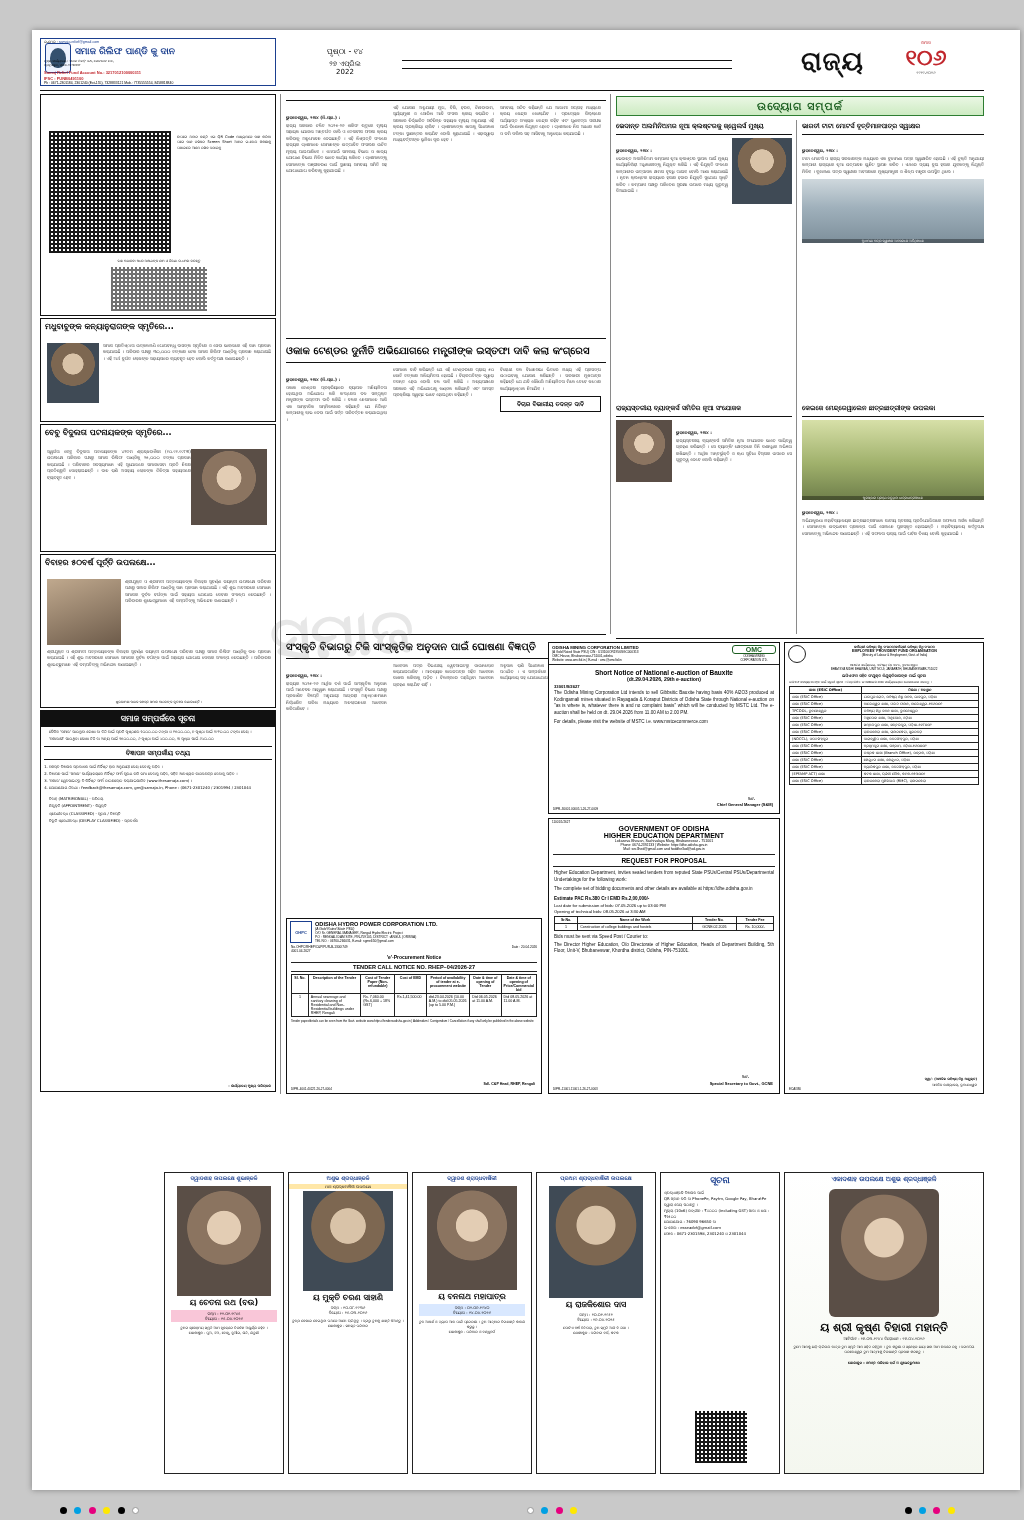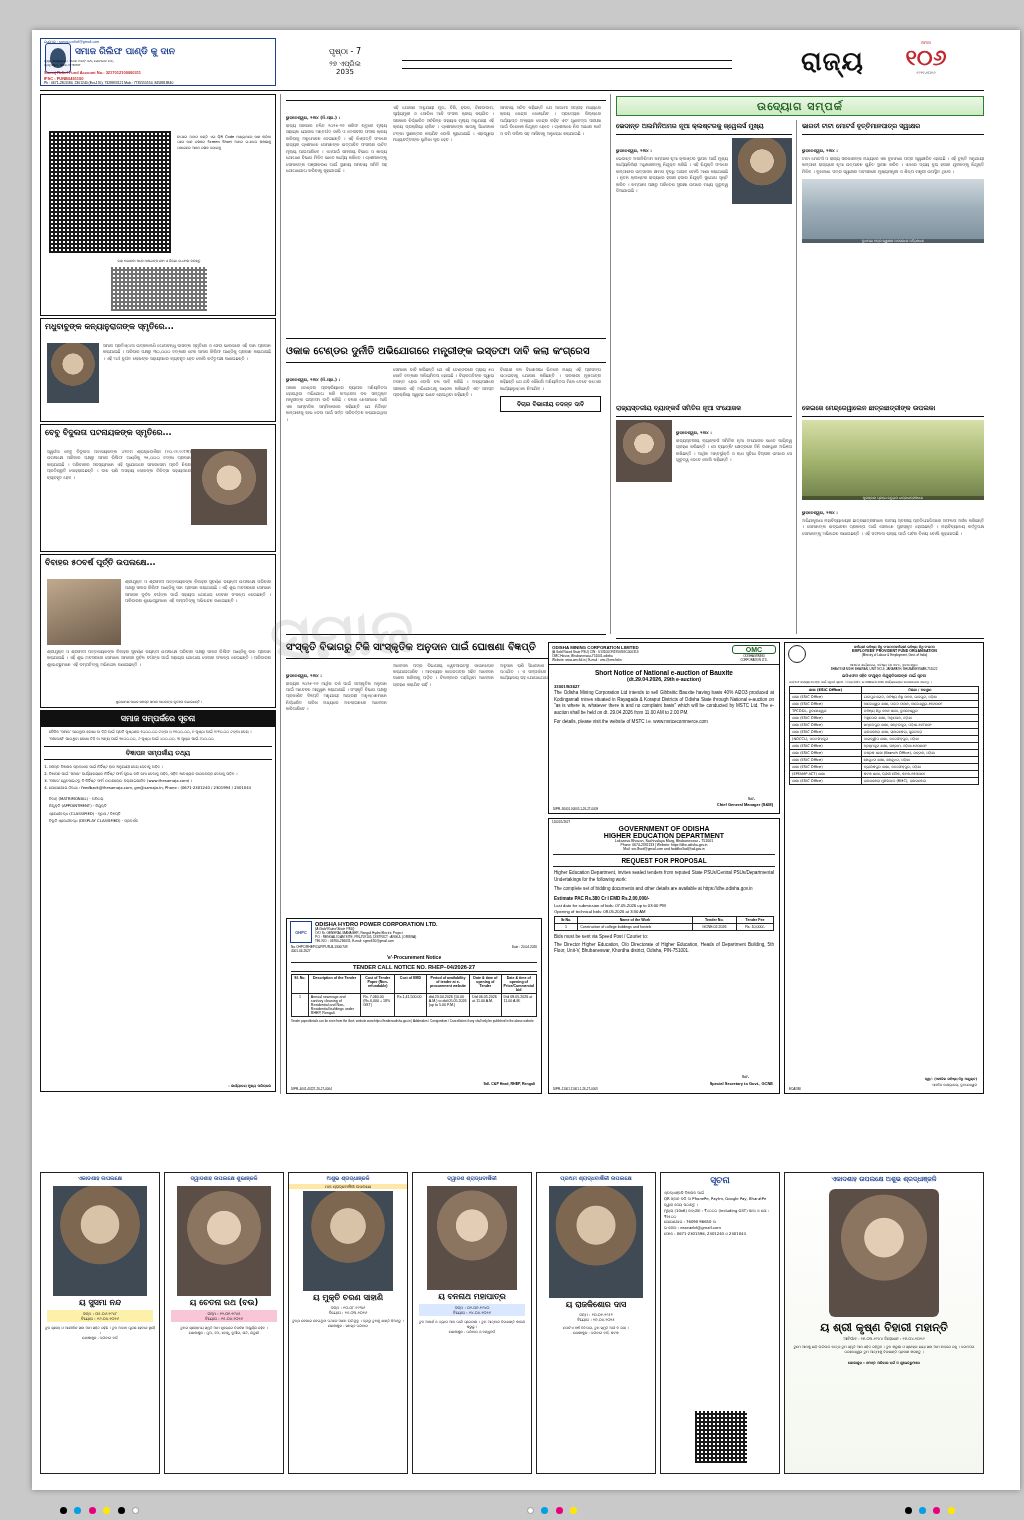--- a/index.html
+++ b/index.html
@@ -184,23 +184,23 @@
           </div>
       <div style="position:absolute; left:34px; top:7px; font-size:9px; font-weight:bold;" class="blue od">ସମାଜ ରିଲିଫ ପାଣ୍ଡି କୁ ଦାନ</div>
       <div style="position:absolute; left:3px; top:20px; width:228px; font-size:3.2px; line-height:1.35; white-space:pre-line;" class="od">ମୁଖ୍ୟ କାର୍ଯ୍ୟାଳୟ : ସମାଜ ବିଲଡ଼ିଂ ପଥ, ଗୋଟଗେଟ ଚକ,
 ବ୍ରହ୍ମପୁର, କଟକ-୭୫୩୦୦୧</div>
       <div style="position:absolute; left:3px; top:31px; font-size:4px; font-weight:bold;" class="red">Samaj Relief Fund Account No.: 3217012100000311</div>
       <div style="position:absolute; left:3px; top:37px; font-size:4px; font-weight:bold;" class="red">IFSC : PUNB0491100</div>
       <div style="position:absolute; left:3px; top:42px; font-size:3.4px;">Ph : 0671-2301184, 2301240 (Ext-155), 7328833121 Mob.: 7735555554, 8458818840</div>
     </div>
 
     <div class="page-label">
-      <div class="l1 od">ପୃଷ୍ଠା - 7</div>
+      <div class="l1 od">ପୃଷ୍ଠା - ୧୪</div>
       <div class="l2 od">୨୭ ଏପ୍ରିଲ</div>
-      <div class="l3 od">2035</div>
+      <div class="l3 od">2022</div>
     </div>
 
     <div class="mast-rule"></div>
     <div class="mast-rule2"></div>
     <div class="mast-section od">ରାଜ୍ୟ</div>
 
     <div class="mast-logo2">
       <div class="sm2 od">ସମାଜ</div>
       <div class="big od">୧୦୬</div>
       <div class="sm">୧୯୧୯-୨୦୨୬</div>
@@ -549,29 +549,20 @@
         </tr>
             </tbody>
       </table>
     </div>
     <div style="font-size:3px; padding:2px 4px 0; line-height:1.4;">Tender paper/details can be seen from the Govt. website www.https://tendersodisha.gov.in | Addendum / Corrigendum / Cancellation if any shall only be published in the above website</div>
     <div style="position:absolute; right:6px; bottom:7px; font-size:3.6px; font-weight:bold;">Sd/- C&amp;P Head, RHEP, Rengali</div>
     <div style="position:absolute; left:4px; bottom:2px; font-size:3px;">DIPR–4001.40221.26-27-0004</div>
   </div>
 
 
-  <div class="obit" style="position:absolute; left:0; top:1134px; width:120px; height:302px;">
-    <div class="ohead od">ଏକାଦଶାହ ଉପଲକ୍ଷେ</div>
-    <div class="photo portrait" style="margin:2px auto; width:94px; height:110px;"></div>
-    <div class="oname">ୟ ସୁସମା ନନ୍ଦ</div>
-    <div class="odates" style="white-space:pre-line; background:#fdf0a8; margin:2px 6px; padding:1px;">ଜନ୍ମ : ୦୫.୦୬.୧୯୪୮
-ବିୟୋଗ : ୧୬.୦୪.୨୦୨୬</div>
-    <div class="otext" style="white-space:pre-line;">ତୁମ ସ୍ନେହ ଓ ଆଶୀର୍ବାଦ ସଦା ଆମ ସହିତ ରହିଛି । ତୁମ ଅଭାବ ପୂରଣ ହେବାର ନୁହେଁ ।
-ଶୋକାକୁଳ : ପରିବାର ବର୍ଗ</div>
-  </div>
 
   <div class="obit" style="position:absolute; left:124px; top:1134px; width:120px; height:302px;">
     <div class="ohead od">ଦ୍ୱାଦଶାହ ଉପଲକ୍ଷେ ଶୁଭାଞ୍ଜଳି</div>
     <div class="photo portrait2" style="margin:2px auto; width:94px; height:110px;"></div>
     <div class="oname">ୟ ଚେତନା ରଥ (ବଉ)</div>
     <div class="odates" style="white-space:pre-line; background:#f9c6d8; margin:2px 6px; padding:1px;">ଜନ୍ମ : ୧୨.୦୧.୧୯୪୫
 ବିୟୋଗ : ୧୫.୦୪.୨୦୨୬</div>
     <div class="otext" style="white-space:pre-line;">ତୁମର ସ୍ନେହମୟ ସ୍ମୃତି ଆମ ହୃଦୟରେ ଚିରଦିନ ଅକ୍ଷୁର୍ଣ୍ଣ ରହିବ ।
 ଶୋକାକୁଳ : ପୁଅ, ଝିଅ, ବୋହୂ, ଜୁଆଁଇ, ନାତି, ନାତୁଣୀ</div>
   </div>

